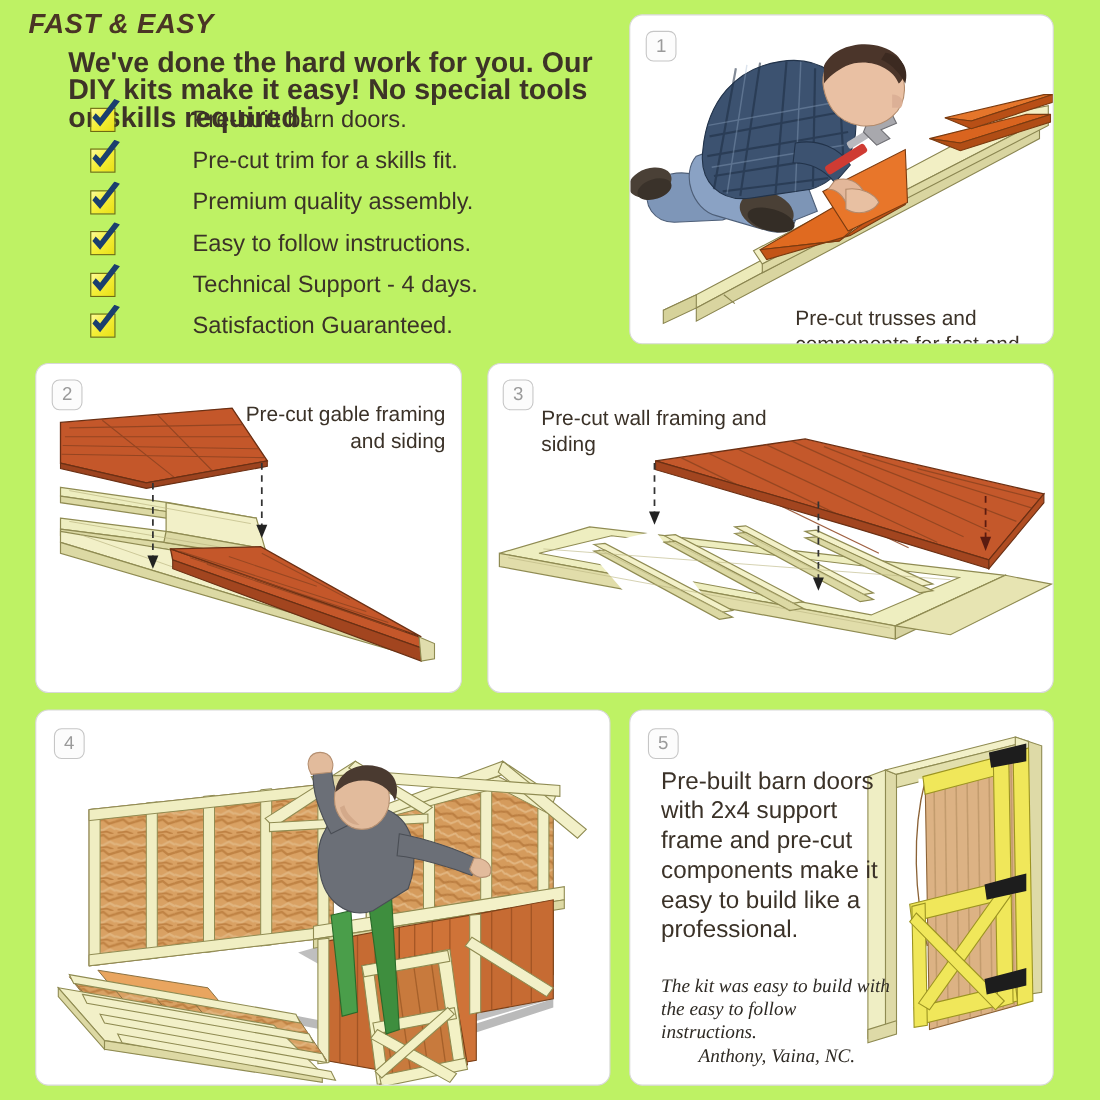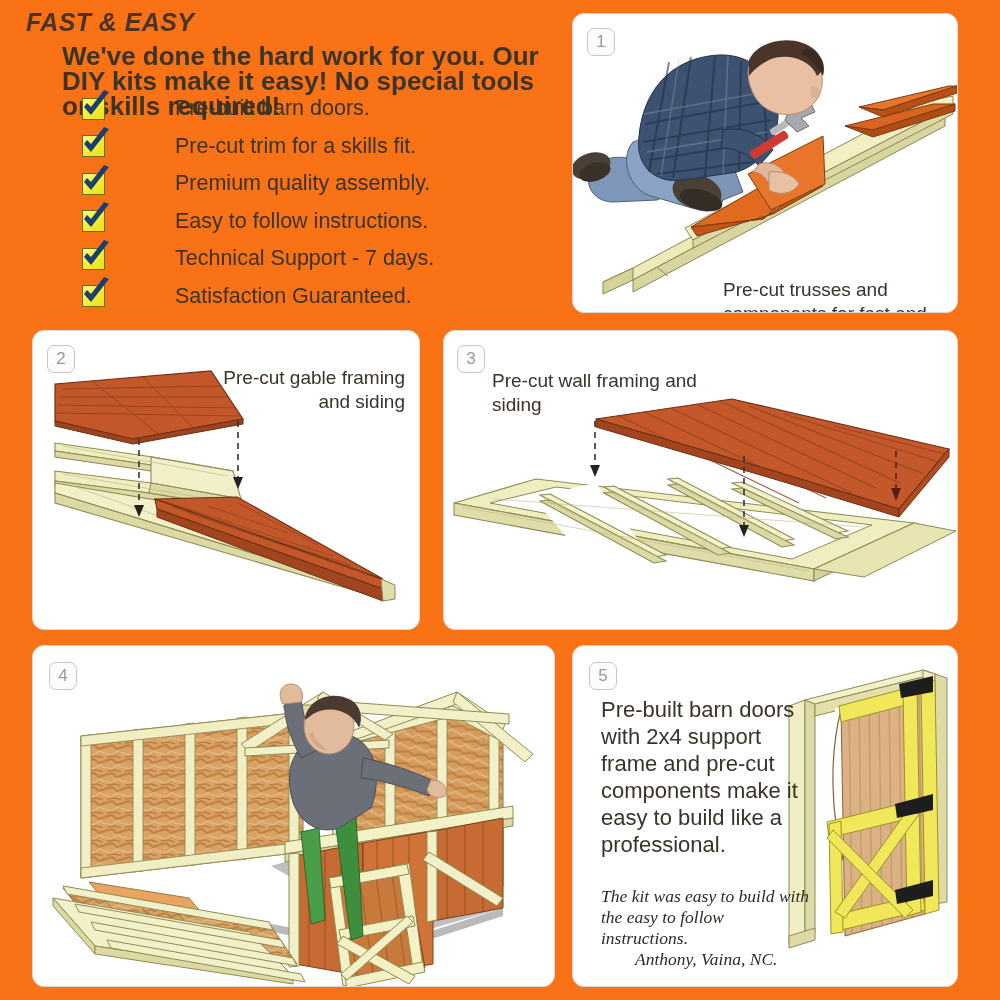--- a/index.html
+++ b/index.html
@@ -2,21 +2,21 @@
 <html><head>
 <meta charset="utf-8">
 <style>
   html, body {
     margin: 0; padding: 0;
     width: 1000px; height: 1000px;
     background: #ffffff;
     font-family: "Liberation Sans", sans-serif;
     overflow: hidden;
   }
-  .page { position: relative; width: 1000px; height: 1000px; background: #f97316; }
+  .page { position: relative; width: 1000px; height: 1000px; background: #bef264; }
 
   
   .feature-block { position: absolute; left: 0; top: 0; width: 560px; height: 320px; }
   .fe-title {
     position: absolute; left: 26px; top: 8px;
     font-size: 25px; font-weight: bold; font-style: italic;
     color: #4a3525; letter-spacing: 0.4px;
   }
   .fe-intro {
     position: absolute; left: 62px; top: 44px; width: 478px;
@@ -129,21 +129,21 @@
         <span class="fe-label">Easy to follow instructions.</span>
       </div>
 
       <div class="fe-item">
         <span class="cb-wrap">
           <span class="cb-box"></span>
           <svg class="cb-check" viewBox="0 0 34 34">
             <path d="M5 17 L12 25 L30 2 L25 0 L12 17 L8 13 Z" fill="#1b3f6e"></path>
           </svg>
         </span>
-        <span class="fe-label">Technical Support - 7 days.</span>
+        <span class="fe-label">Technical Support - 4 days.</span>
       </div>
 
       <div class="fe-item">
         <span class="cb-wrap">
           <span class="cb-box"></span>
           <svg class="cb-check" viewBox="0 0 34 34">
             <path d="M5 17 L12 25 L30 2 L25 0 L12 17 L8 13 Z" fill="#1b3f6e"></path>
           </svg>
         </span>
         <span class="fe-label">Satisfaction Guaranteed.</span>

